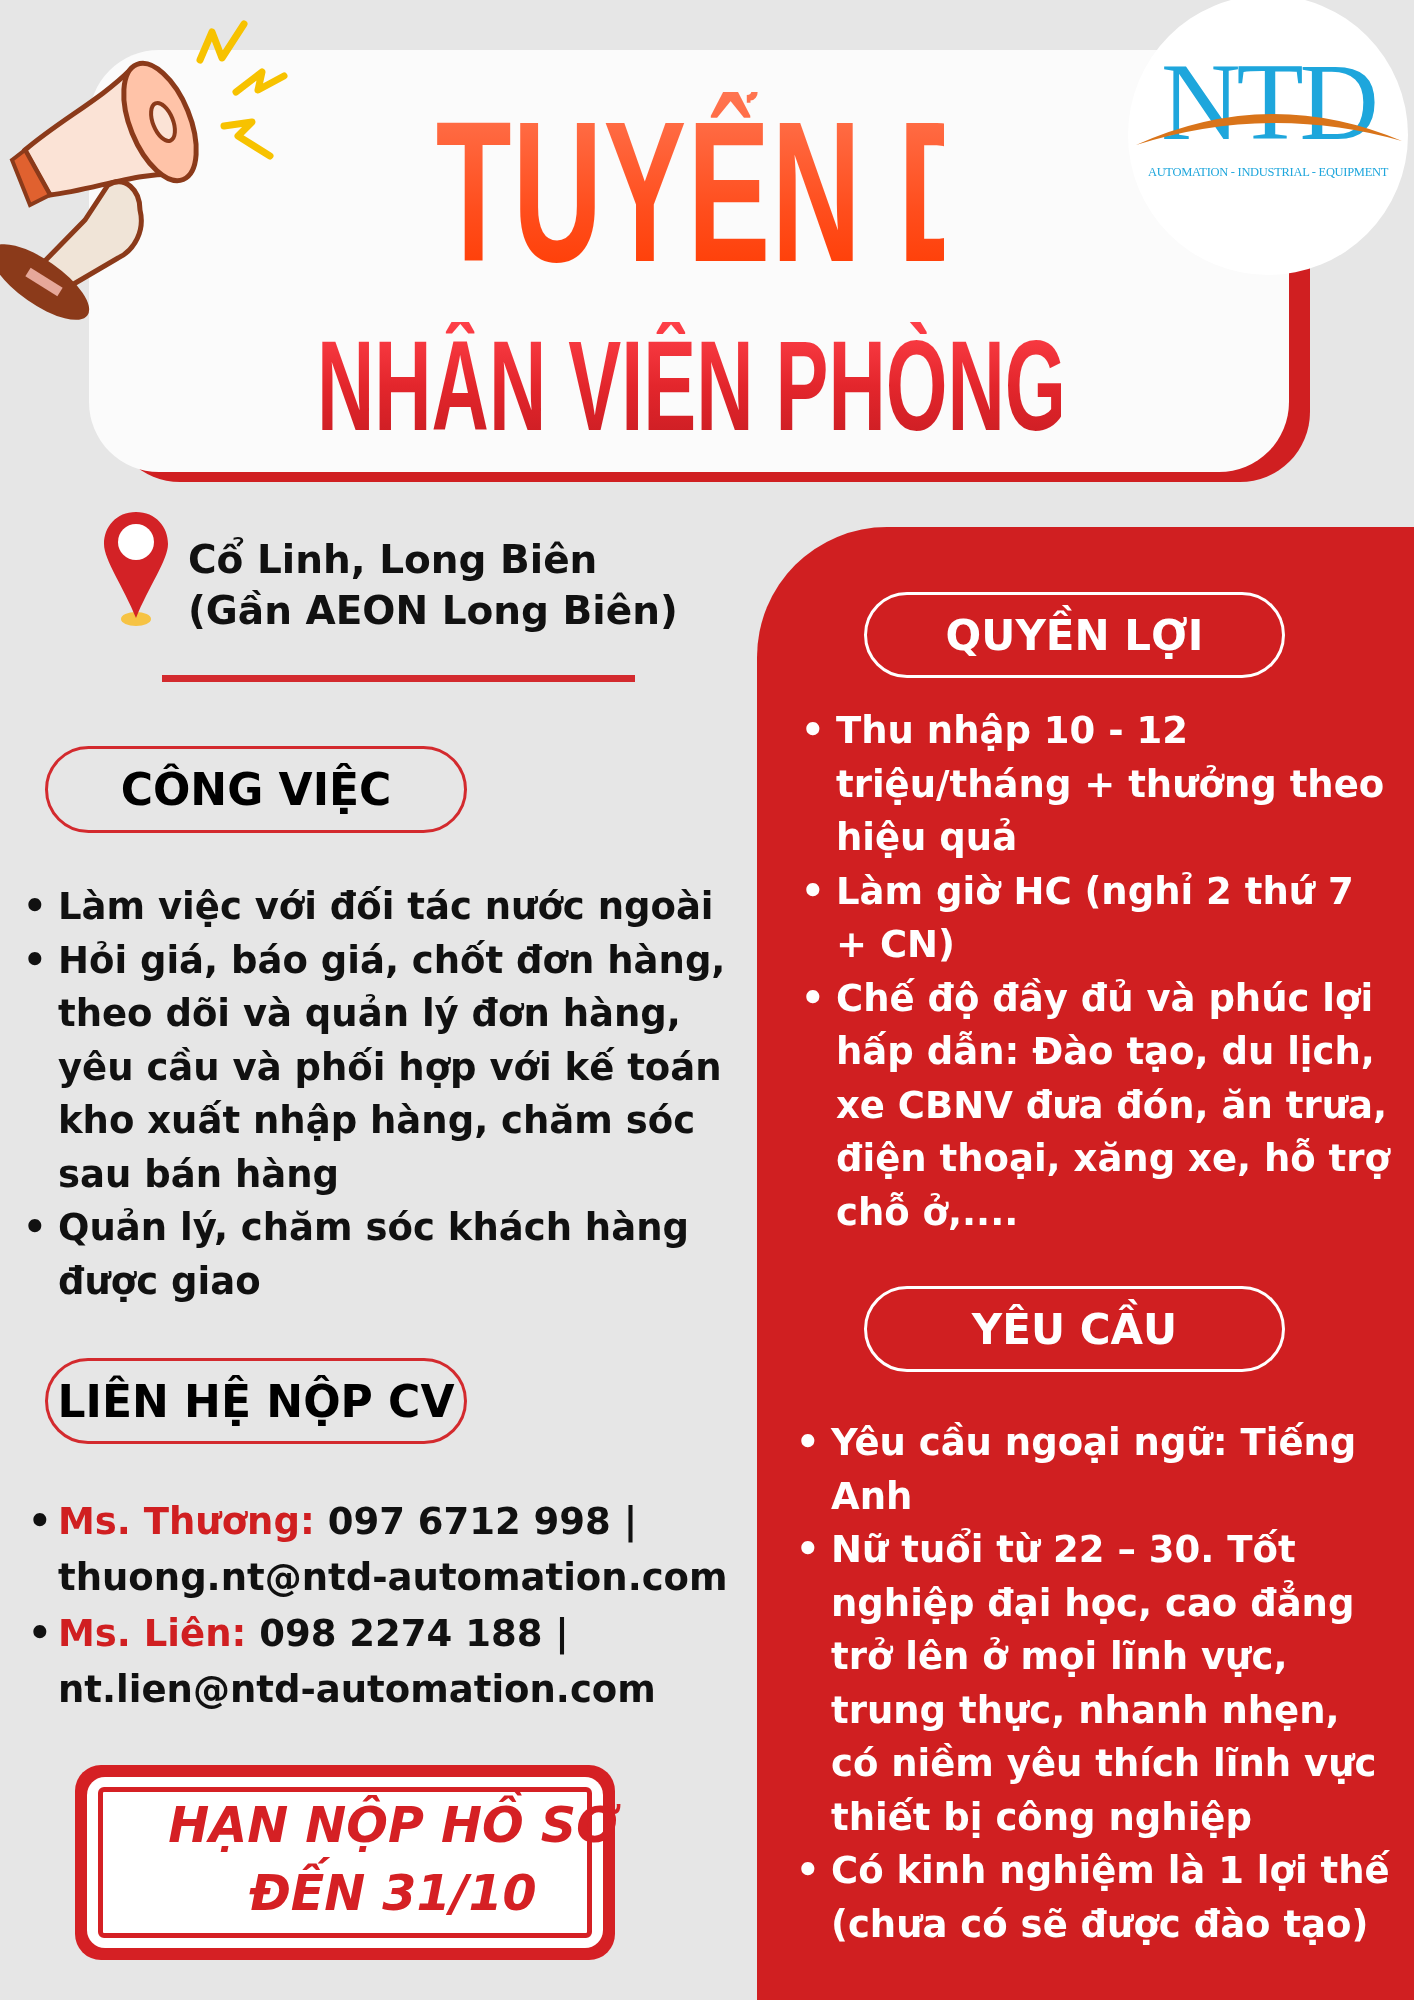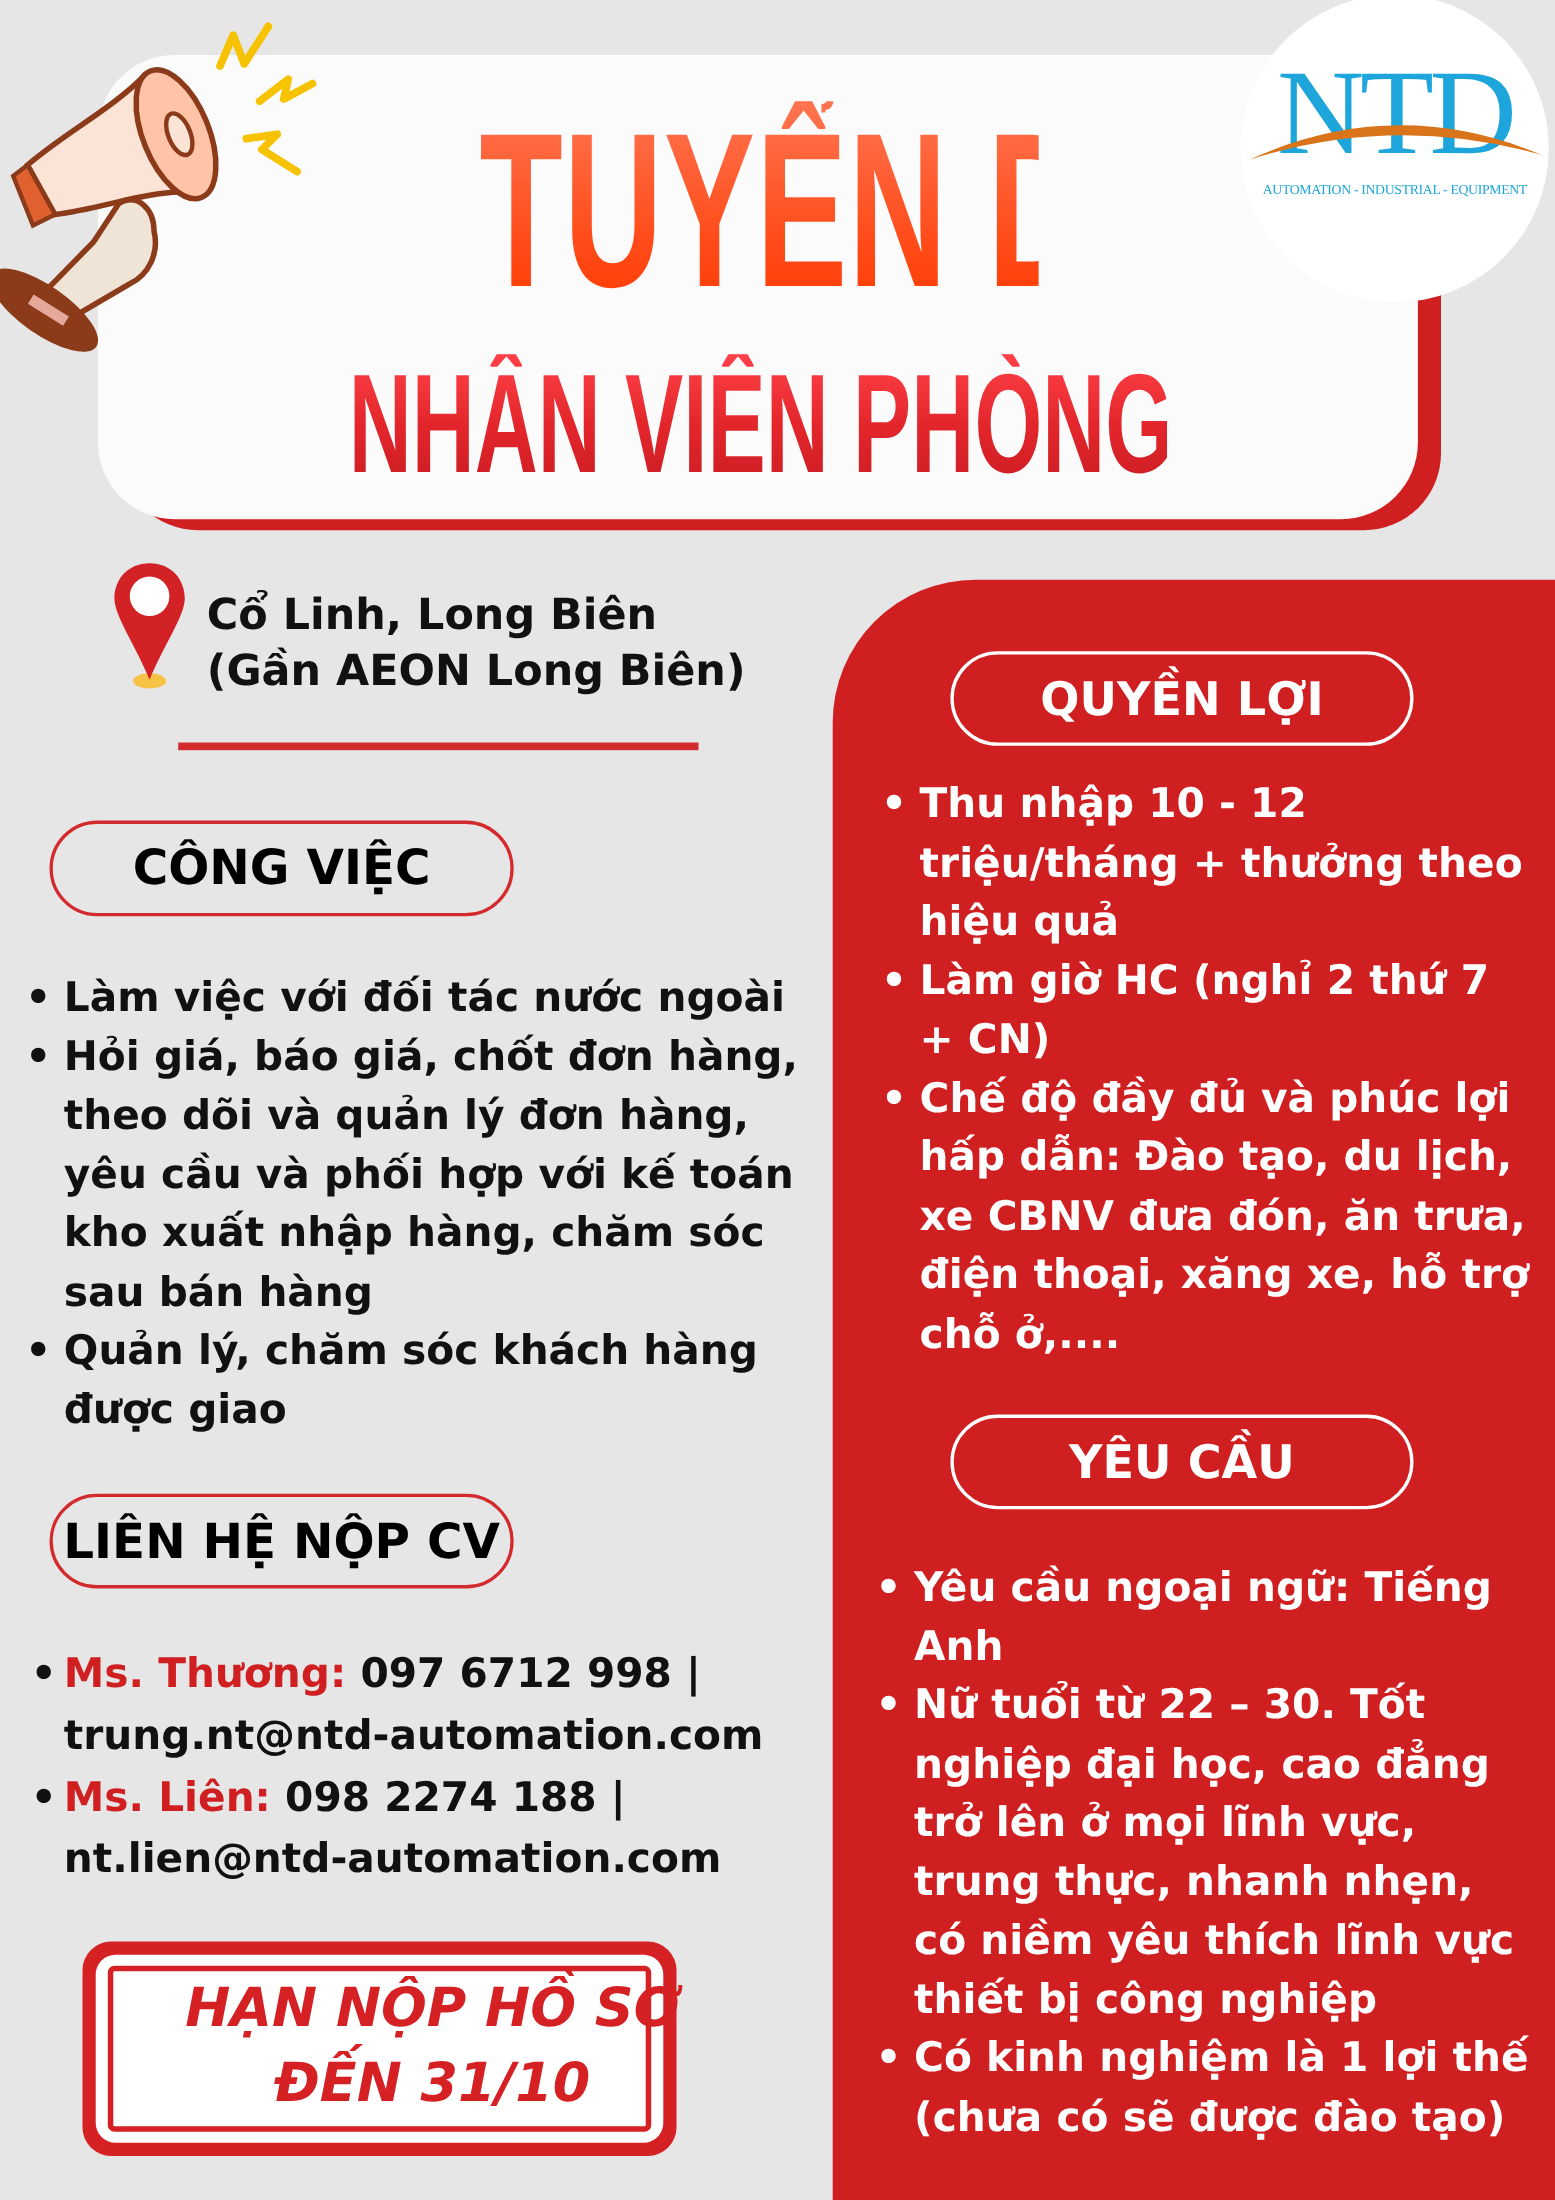--- a/index.html
+++ b/index.html
@@ -99,21 +99,21 @@
 
 <div class="pill pill-dark" style="left:45px; top:746px; width:422px; height:87px; font-size:44px;">CÔNG VIỆC</div>
 <ul class="list dark" style="left:58px; top:880px; width:670px;">
   <li><span class="bullet">•</span><span>Làm việc với đối tác nước ngoài</span></li>
   <li><span class="bullet">•</span><span>Hỏi giá, báo giá, chốt đơn hàng, theo dõi và quản lý đơn hàng, yêu cầu và phối hợp với kế toán kho xuất nhập hàng, chăm sóc sau bán hàng</span></li>
   <li><span class="bullet">•</span><span>Quản lý, chăm sóc khách hàng được giao</span></li>
 </ul>
 
 <div class="pill pill-dark" style="left:45px; top:1358px; width:422px; height:86px; font-size:44px;">LIÊN HỆ NỘP CV</div>
 <ul class="list dark" style="left:58px; top:1494px; width:690px; line-height:56px;">
-  <li><span class="bullet" style="left:-30px;">•</span><span class="contact-name">Ms. Thương:</span> <span>097 6712 998 |</span><br><span>trung.nt@ntd-automation.com</span></li>
+  <li><span class="bullet" style="left:-30px;">•</span><span class="contact-name">Ms. Thương:</span> <span>097 6712 998 |</span><br><span>thuong.nt@ntd-automation.com</span></li>
   <li><span class="bullet" style="left:-30px;">•</span><span class="contact-name">Ms. Liên:</span> <span>098 2274 188 |</span><br><span>nt.lien@ntd-automation.com</span></li>
 </ul>
 
 <div class="stamp-outer"></div>
 <div class="stamp-inner-1"></div>
 <div class="stamp-inner-2"></div>
 <div class="stamp-text">
   <div>HẠN NỘP HỒ SƠ</div>
   <div>ĐẾN 31/10</div>
 </div>

